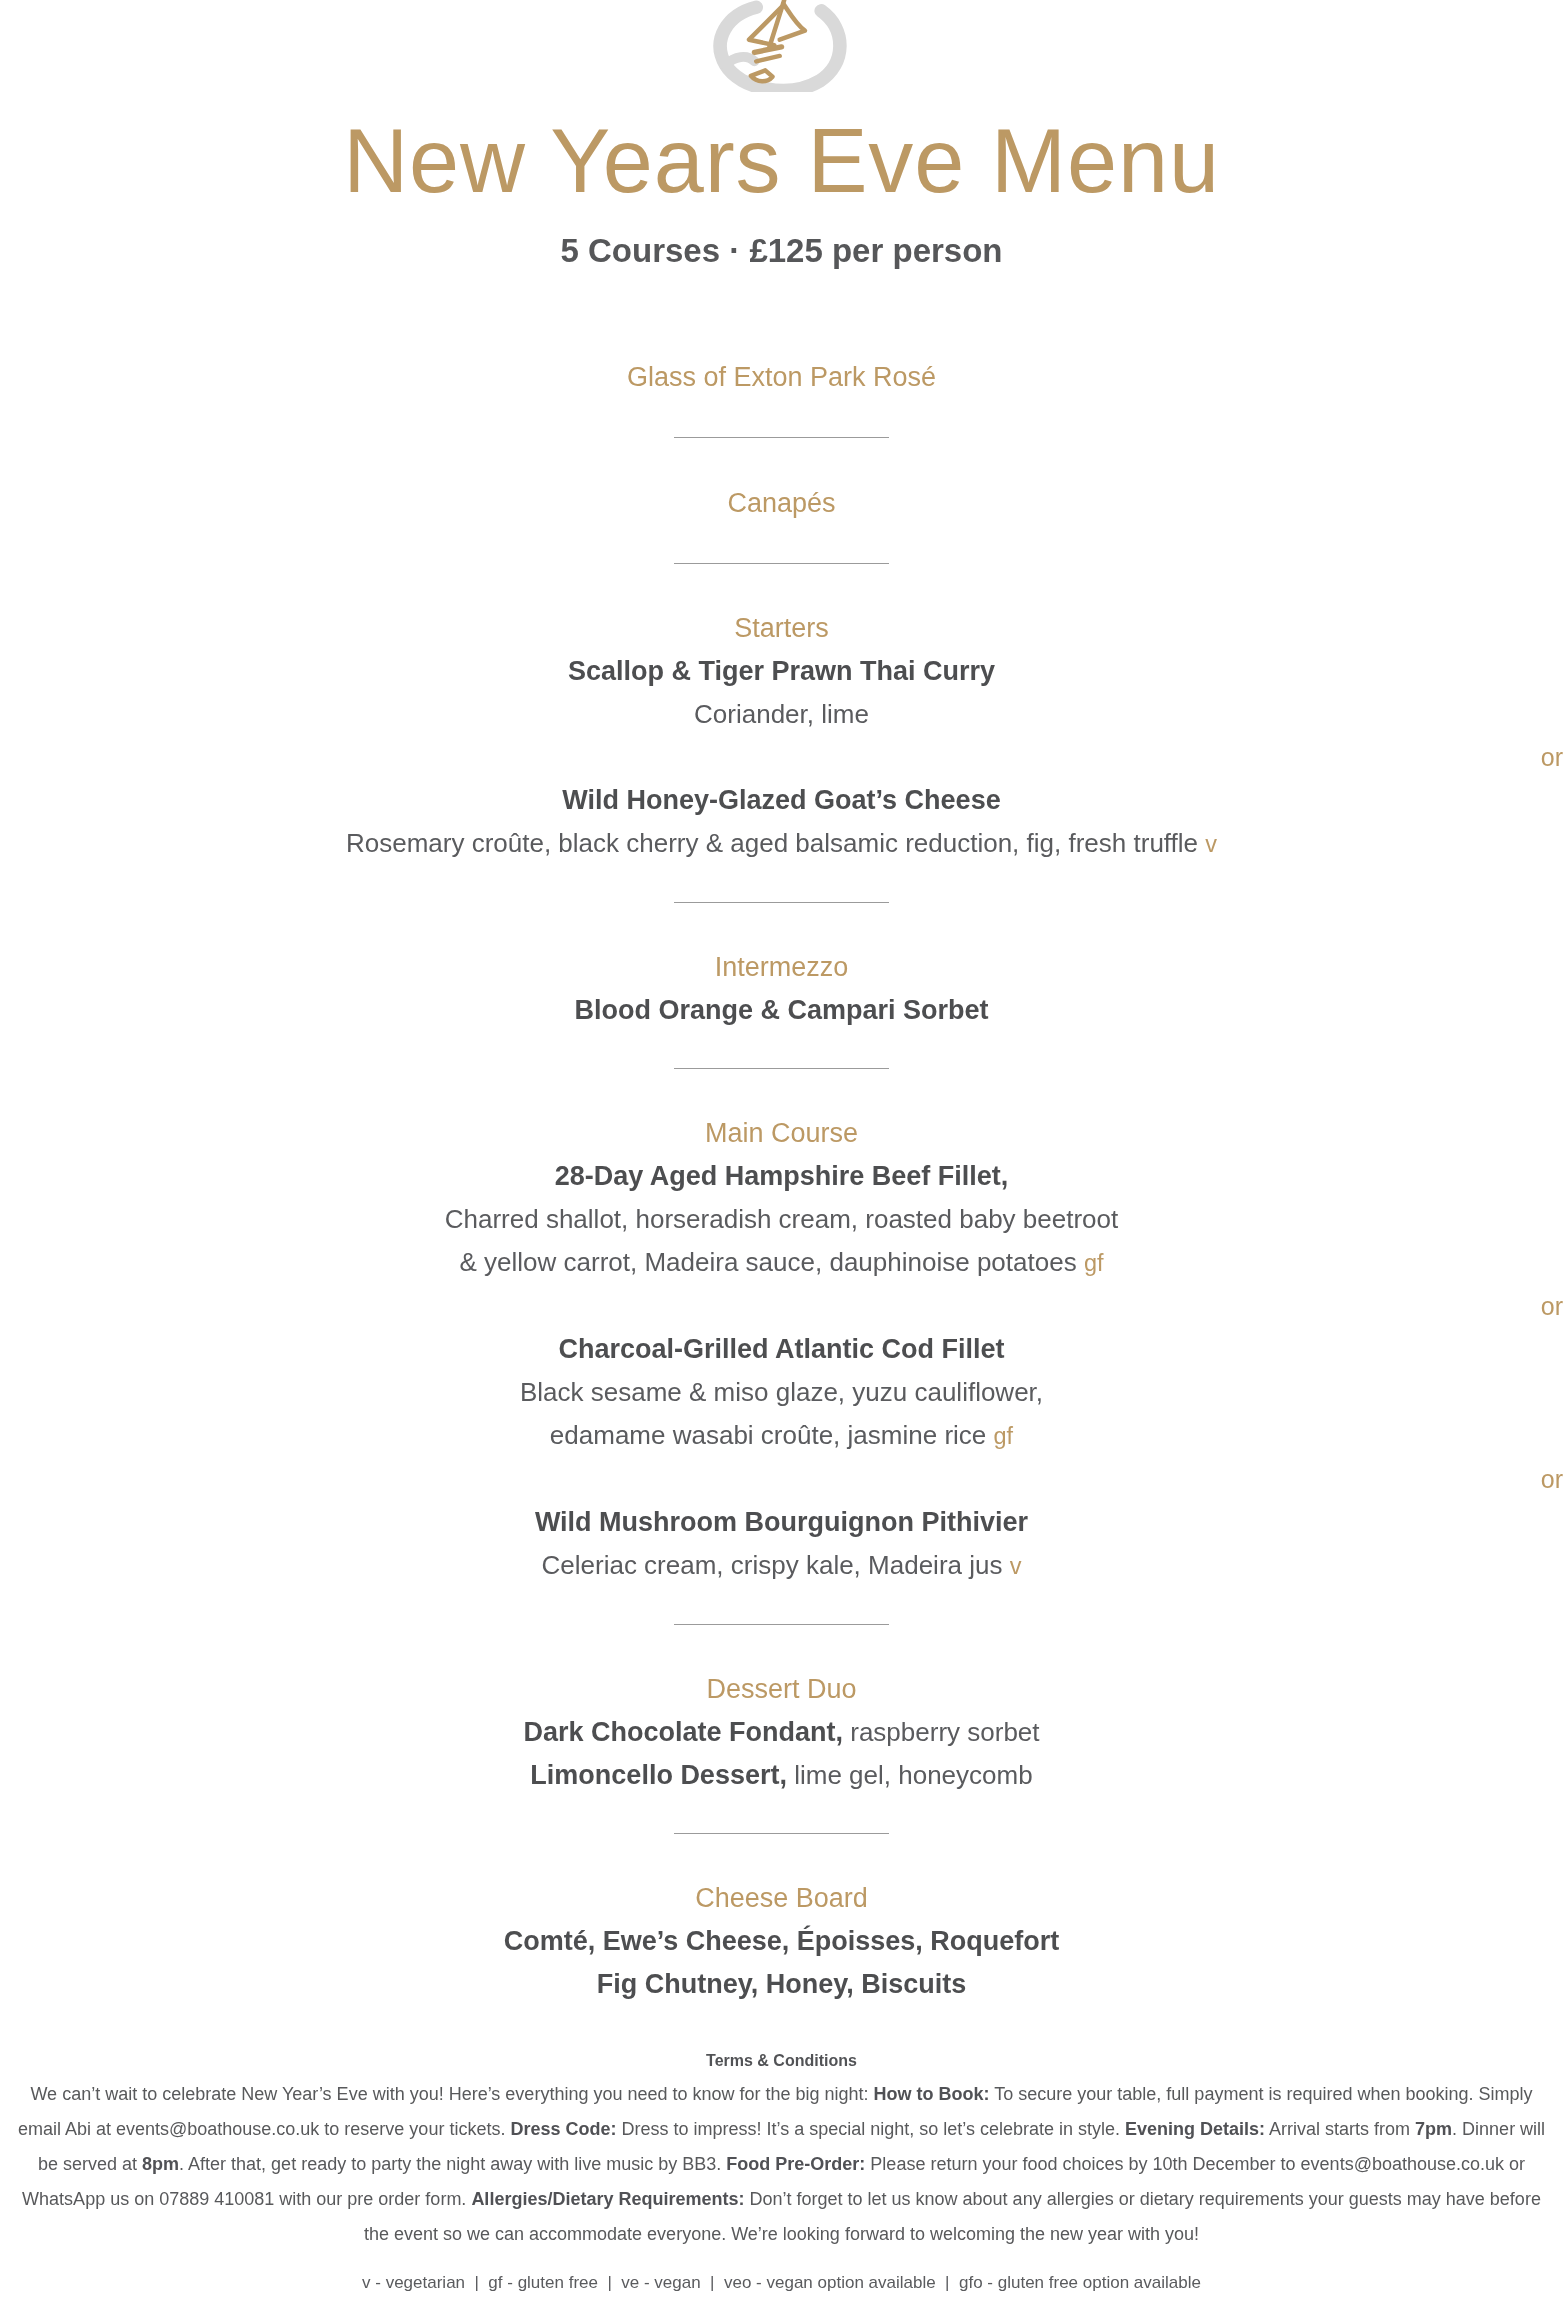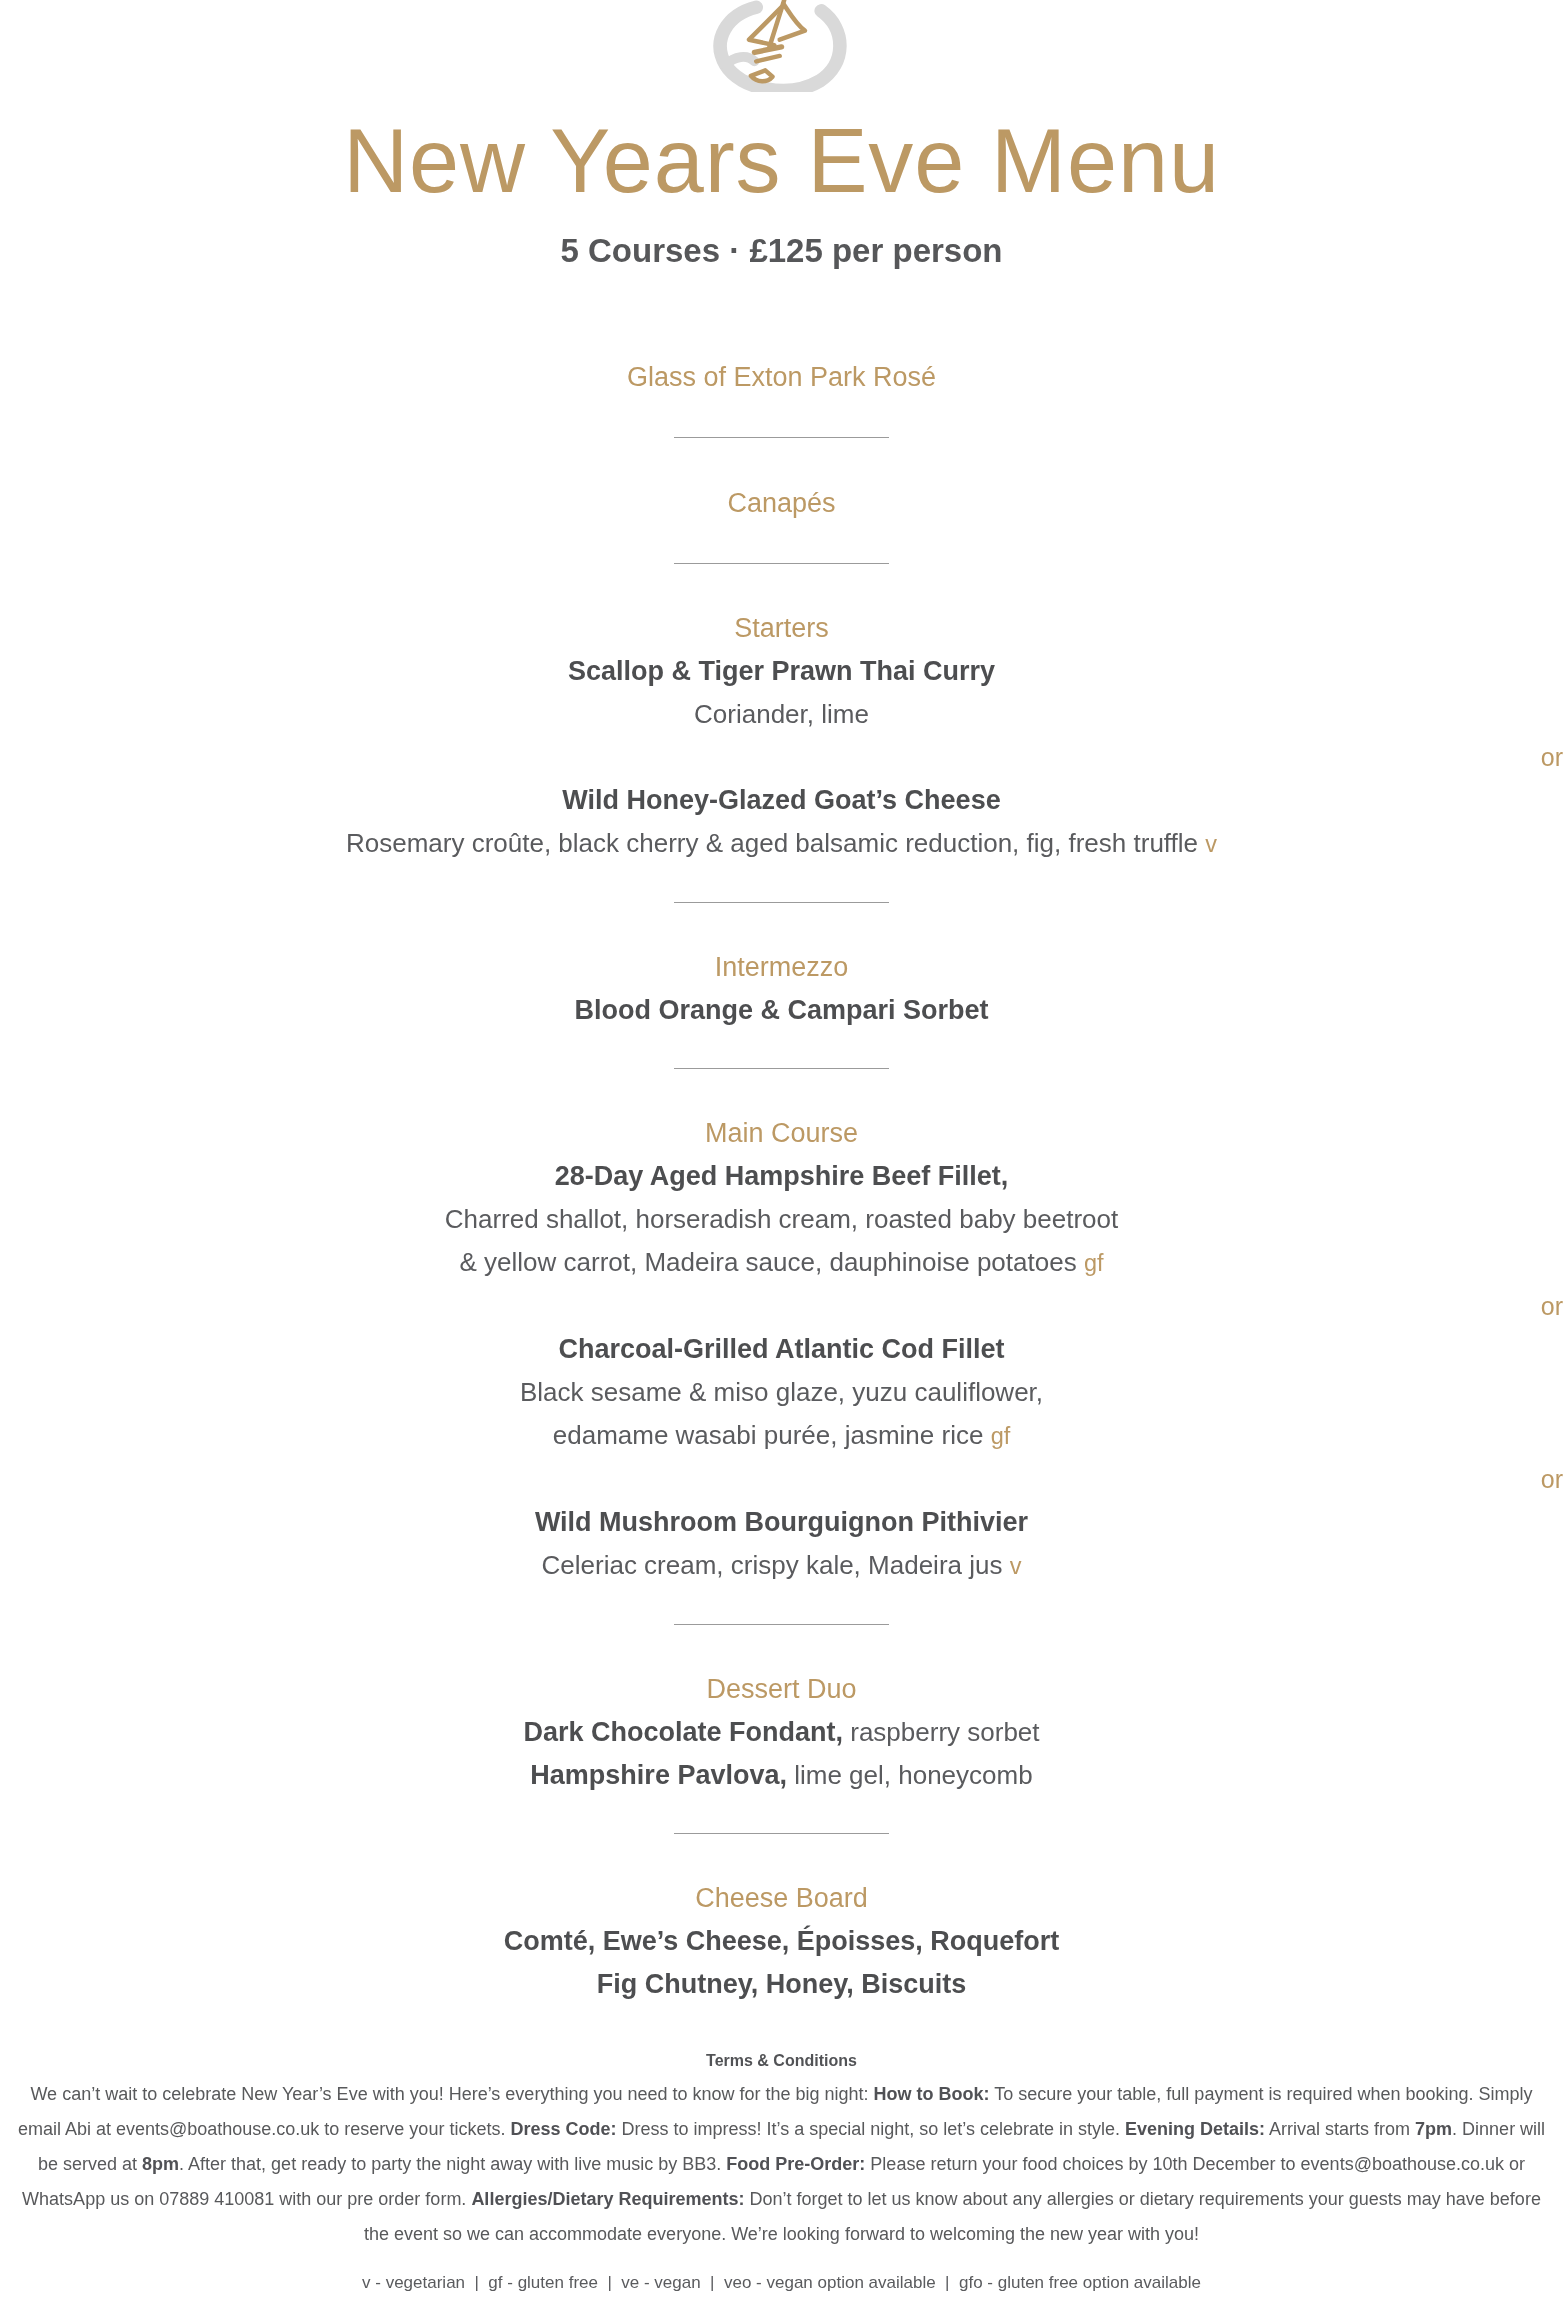--- a/index.html
+++ b/index.html
@@ -78,32 +78,32 @@
   <hr class="divider tight">
 
   <section>
     <h2 class="section-heading">Main Course</h2>
     <p class="menu-line dish-name">28-Day Aged Hampshire Beef Fillet,</p>
     <p class="menu-line">Charred shallot, horseradish cream, roasted baby beetroot</p>
     <p class="menu-line"><span>&amp; yellow carrot, Madeira sauce, dauphinoise potatoes</span> <span class="tag">gf</span></p>
     <p class="or-line">or</p>
     <p class="menu-line dish-name">Charcoal-Grilled Atlantic Cod Fillet</p>
     <p class="menu-line">Black sesame &amp; miso glaze, yuzu cauliflower,</p>
-    <p class="menu-line"><span>edamame wasabi purée, jasmine rice</span> <span class="tag">gf</span></p>
+    <p class="menu-line"><span>edamame wasabi croûte, jasmine rice</span> <span class="tag">gf</span></p>
     <p class="or-line">or</p>
     <p class="menu-line dish-name">Wild Mushroom Bourguignon Pithivier</p>
     <p class="menu-line"><span>Celeriac cream, crispy kale, Madeira jus</span> <span class="tag">v</span></p>
   </section>
 
   <hr class="divider tight">
 
   <section>
     <h2 class="section-heading">Dessert Duo</h2>
     <p class="menu-line"><span class="dish-name">Dark Chocolate Fondant,</span><span> raspberry sorbet</span></p>
-    <p class="menu-line"><span class="dish-name">Hampshire Pavlova,</span><span> lime gel, honeycomb</span></p>
+    <p class="menu-line"><span class="dish-name">Limoncello Dessert,</span><span> lime gel, honeycomb</span></p>
   </section>
 
   <hr class="divider tight">
 
   <section>
     <h2 class="section-heading">Cheese Board</h2>
     <p class="menu-line dish-name">Comté, Ewe’s Cheese, Époisses, Roquefort</p>
     <p class="menu-line dish-name">Fig Chutney, Honey, Biscuits</p>
   </section>
 

